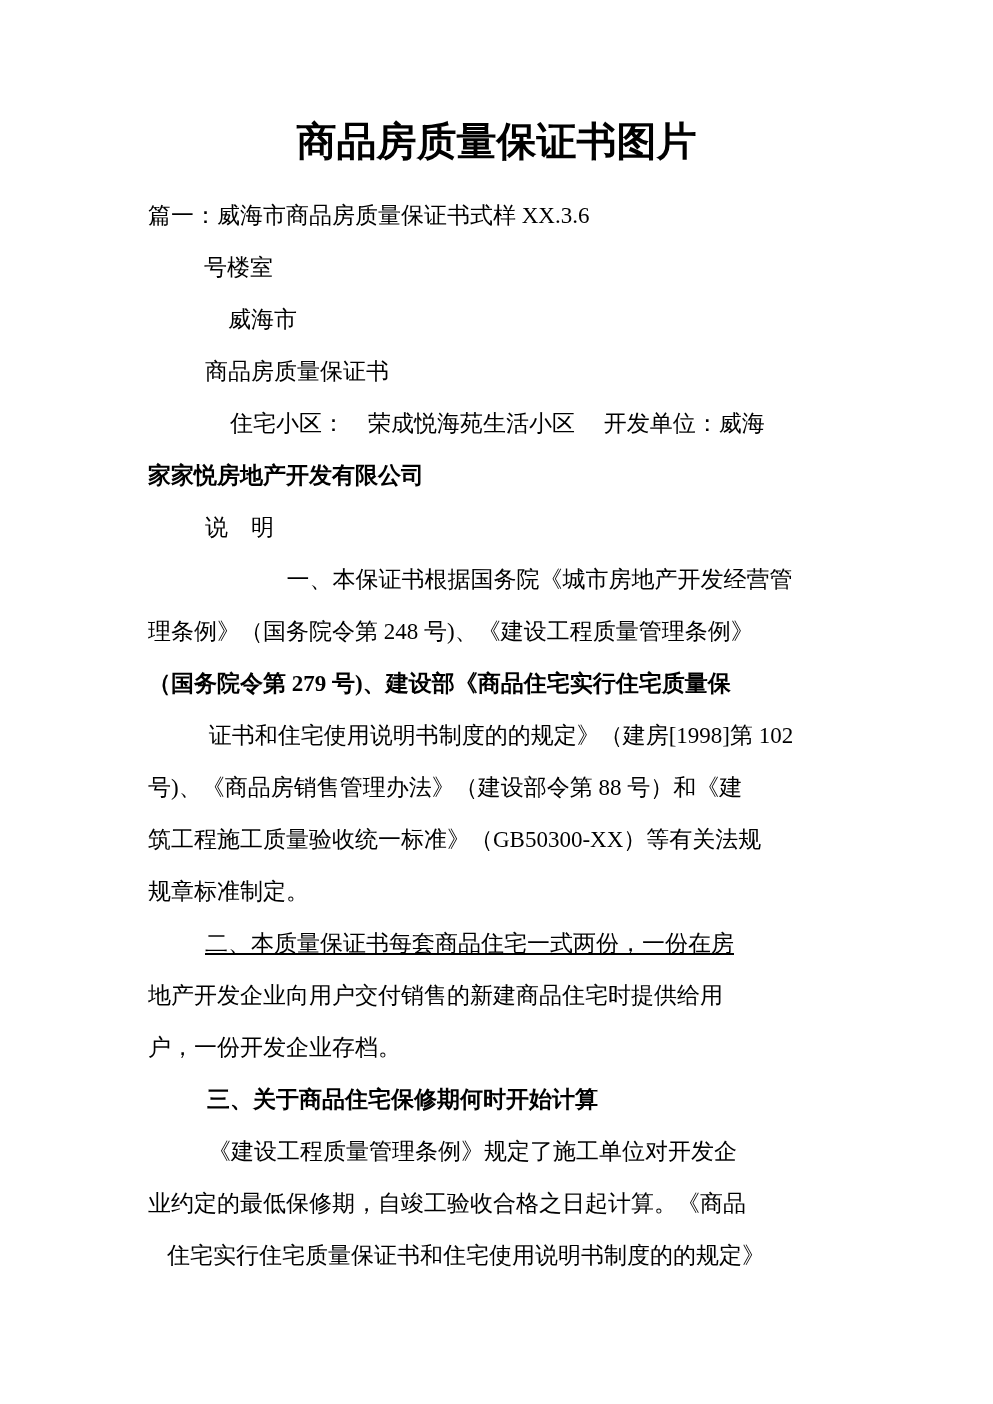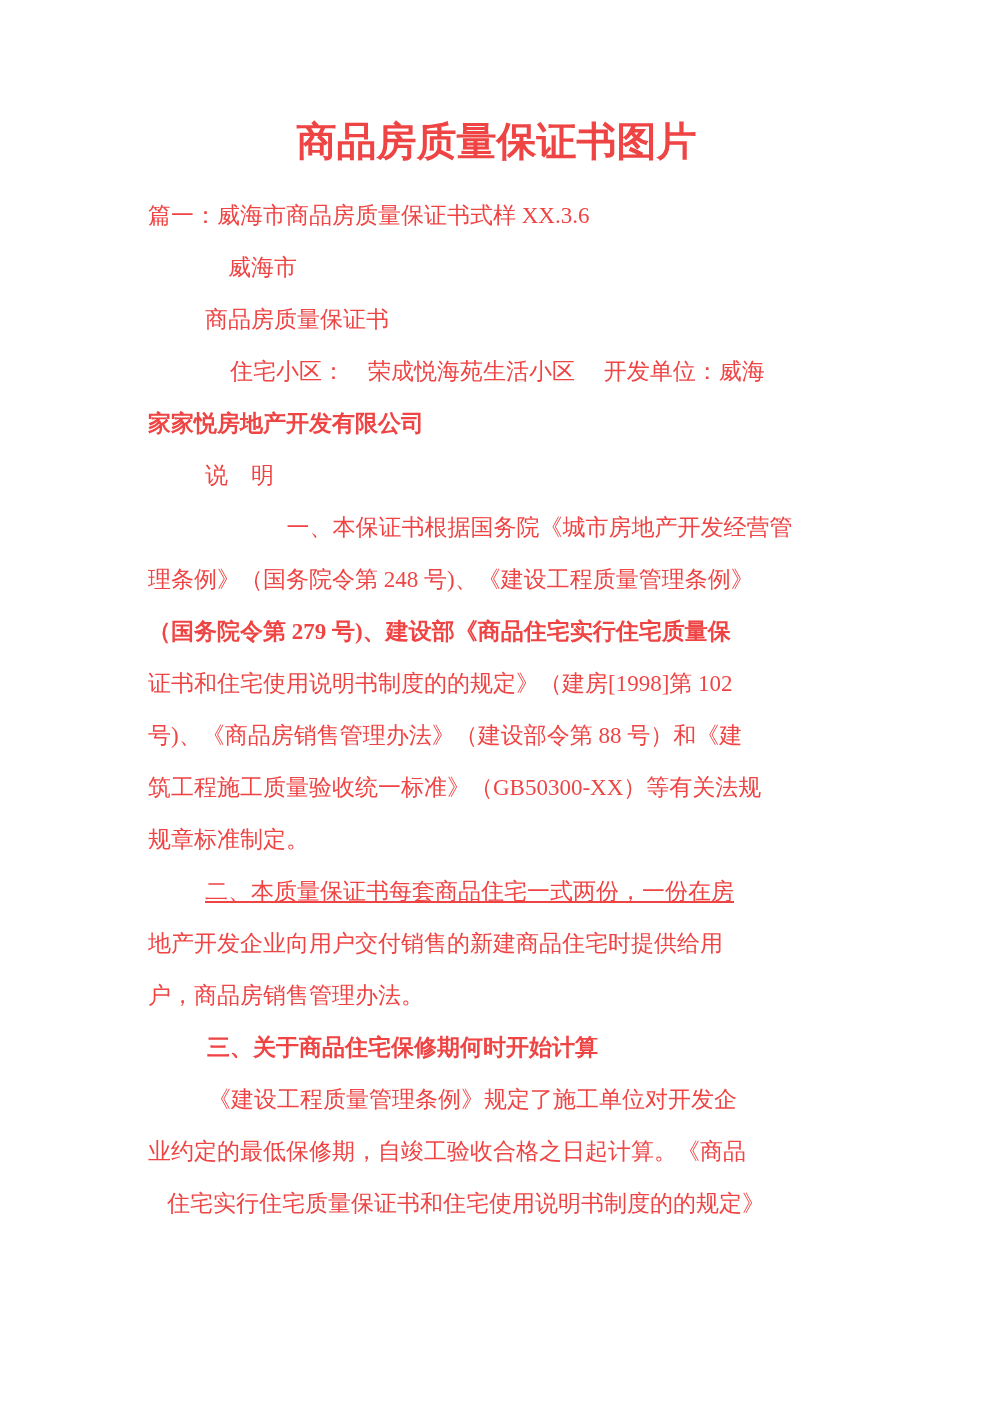--- a/index.html
+++ b/index.html
@@ -6,21 +6,21 @@
     margin: 0;
     padding: 0;
     background: #ffffff;
   }
   .page {
     position: relative;
     width: 993px;
     height: 1404px;
     background: #ffffff;
     overflow: hidden;
-    color: #ef4444;
+    color: #000000;
     font-family: "Liberation Serif", "DejaVu Serif", serif;
   }
   .doc-title {
     position: absolute;
     top: 119px;
     left: 0;
     width: 100%;
     text-align: center;
     font-size: 40px;
     line-height: 46px;
@@ -40,33 +40,34 @@
     white-space: pre;
   }
 </style>
 </head>
 <body>
 
 <div class="page">
   <div class="doc-title">商品房质量保证书图片</div>
   <div class="doc-body">
       <div class="doc-line" style="padding-left: 0px;">篇一：威海市商品房质量保证书式样 XX.3.6</div>
+      <div class="doc-line" style="padding-left: 56px;">号楼室</div>
       <div class="doc-line" style="padding-left: 80px;">威海市</div>
       <div class="doc-line" style="padding-left: 57px;">商品房质量保证书</div>
       <div class="doc-line" style="padding-left: 82px;">住宅小区：　荣成悦海苑生活小区　 开发单位：威海</div>
       <div class="doc-line" style="padding-left: 0px; font-weight: bold;">家家悦房地产开发有限公司</div>
       <div class="doc-line" style="padding-left: 57px;">说　明</div>
       <div class="doc-line" style="padding-left: 77px; text-align: center;">一、本保证书根据国务院《城市房地产开发经营管</div>
       <div class="doc-line" style="padding-left: 0px;">理条例》（国务院令第 248 号)、《建设工程质量管理条例》</div>
       <div class="doc-line" style="padding-left: 0px; font-weight: bold;">（国务院令第 279 号)、建设部《商品住宅实行住宅质量保</div>
-      <div class="doc-line" style="padding-left: 0px;">证书和住宅使用说明书制度的的规定》（建房[1998]第 102</div>
+      <div class="doc-line" style="padding-left: 0px; text-align: center;">证书和住宅使用说明书制度的的规定》（建房[1998]第 102</div>
       <div class="doc-line" style="padding-left: 0px;">号)、《商品房销售管理办法》（建设部令第 88 号）和《建</div>
       <div class="doc-line" style="padding-left: 0px;">筑工程施工质量验收统一标准》（GB50300-XX）等有关法规</div>
       <div class="doc-line" style="padding-left: 0px;">规章标准制定。</div>
       <div class="doc-line" style="padding-left: 57px; text-decoration: underline;">二、本质量保证书每套商品住宅一式两份，一份在房</div>
       <div class="doc-line" style="padding-left: 0px;">地产开发企业向用户交付销售的新建商品住宅时提供给用</div>
-      <div class="doc-line" style="padding-left: 0px;">户，商品房销售管理办法。</div>
+      <div class="doc-line" style="padding-left: 0px;">户，一份开发企业存档。</div>
       <div class="doc-line" style="padding-left: 59px; font-weight: bold;">三、关于商品住宅保修期何时开始计算</div>
       <div class="doc-line" style="padding-left: 60px;">《建设工程质量管理条例》规定了施工单位对开发企</div>
       <div class="doc-line" style="padding-left: 0px;">业约定的最低保修期，自竣工验收合格之日起计算。《商品</div>
       <div class="doc-line" style="padding-left: 0px; margin-left: 19px;">住宅实行住宅质量保证书和住宅使用说明书制度的的规定》</div>
     </div>
 </div>
 
 </body></html>

